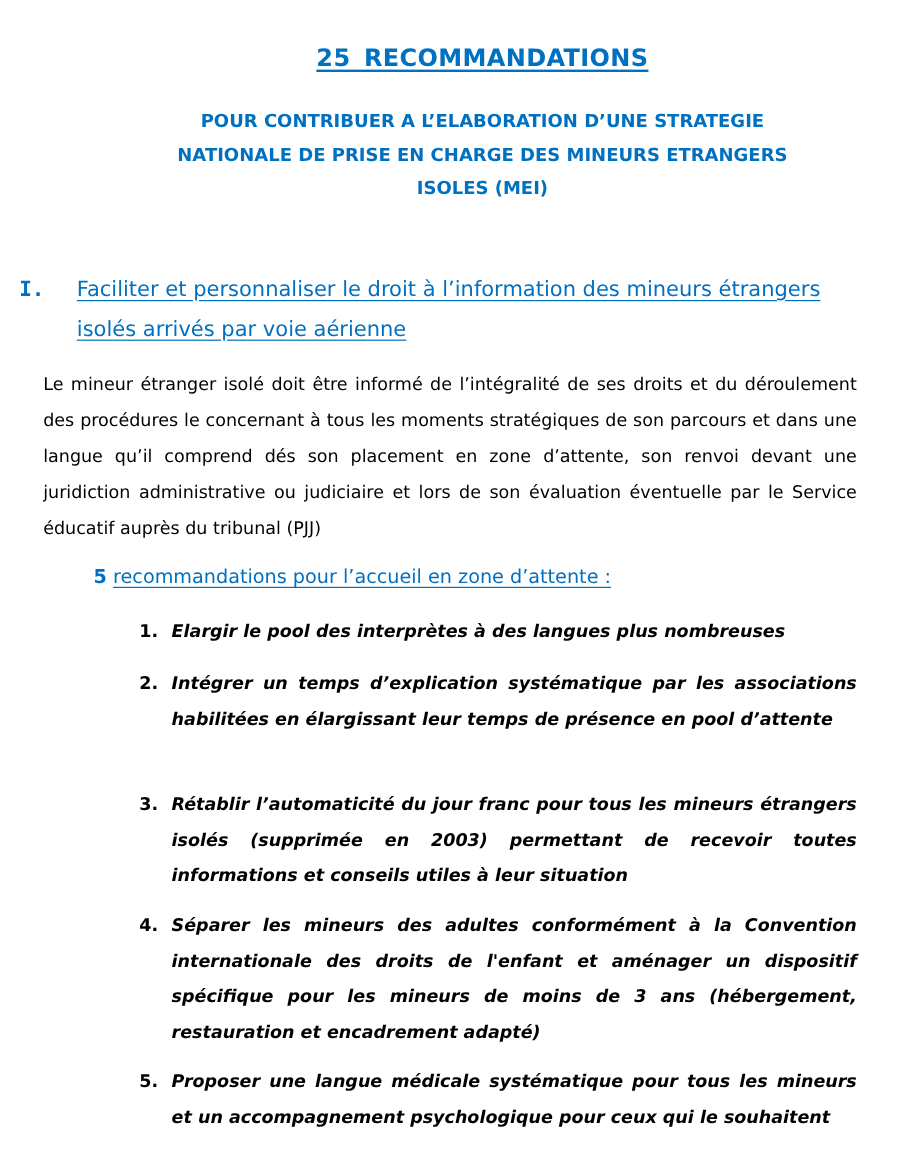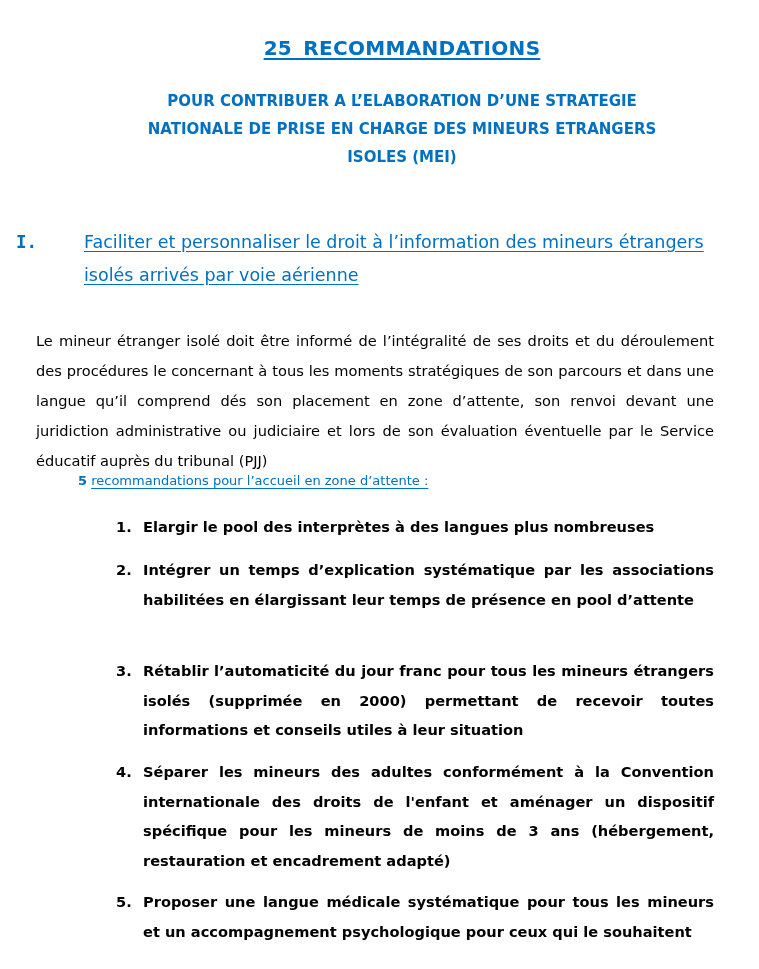--- a/index.html
+++ b/index.html
@@ -50,40 +50,39 @@
     }
     .section-num {
       position: absolute;
       left: 0;
       top: 0;
       font-weight: bold;
       font-family: "DejaVu Sans Mono", monospace;
     }
     .section-text {
       display: block;
-      margin-left: 68px;
+      margin-left: 48px;
       text-decoration: underline;
       text-underline-offset: 3px;
       font-weight: normal;
     }
     .intro {
       position: absolute;
       top: 306px;
       left: 36px;
       width: 678px;
       font-size: 14.6px;
       line-height: 30px;
       text-align: justify;
-      margin-top: 20px;
     }
     .sub-heading {
       position: absolute;
       top: 466px;
       left: 78px;
-      font-size: 13px;
+      font-size: 16px;
       line-height: 30px;
     }
     .sub-heading .count { font-weight: bold; }
     .sub-heading .label {
       text-decoration: underline;
       text-underline-offset: 3px;
     }
     .rec-list {
       position: absolute;
       left: 116px;
@@ -103,20 +102,21 @@
       text-align-last: left;
     }
     .rec-num {
       position: absolute;
       left: 0;
       top: 0;
     }
     .rec-text {
       display: block;
       margin-left: 27px;
+      font-style: italic;
     }
   </style>
 </head>
 <body>
 
 <div class="title blue">25  RECOMMANDATIONS</div>
 
 <div class="subtitle blue">
   <div>POUR CONTRIBUER A L’ELABORATION D’UNE STRATEGIE</div>
   <div>NATIONALE DE PRISE EN CHARGE DES MINEURS ETRANGERS</div>
@@ -139,21 +139,21 @@
   <li class="rec-item" style="top:512px;">
     <span class="rec-num">1.</span>
     <span class="rec-text">Elargir le pool des interprètes à des langues plus nombreuses</span>
   </li>
   <li class="rec-item" style="top:555px;">
     <span class="rec-num">2.</span>
     <span class="rec-text">Intégrer un temps d’explication systématique par les associations habilitées en élargissant leur temps de présence en pool d’attente</span>
   </li>
   <li class="rec-item" style="top:656px;">
     <span class="rec-num">3.</span>
-    <span class="rec-text">Rétablir l’automaticité du jour franc pour tous les mineurs étrangers isolés (supprimée en 2000) permettant de recevoir toutes informations et conseils utiles à leur situation</span>
+    <span class="rec-text">Rétablir l’automaticité du jour franc pour tous les mineurs étrangers isolés (supprimée en 2003) permettant de recevoir toutes informations et conseils utiles à leur situation</span>
   </li>
   <li class="rec-item" style="top:757px;">
     <span class="rec-num">4.</span>
     <span class="rec-text">Séparer les mineurs des adultes conformément à la Convention internationale des droits de l'enfant et aménager un dispositif spécifique pour les mineurs de moins de 3 ans (hébergement, restauration et encadrement adapté)</span>
   </li>
   <li class="rec-item" style="top:887px;">
     <span class="rec-num">5.</span>
     <span class="rec-text">Proposer une langue médicale systématique pour tous les mineurs et un accompagnement psychologique pour ceux qui le souhaitent</span>
   </li>
 </ol>

